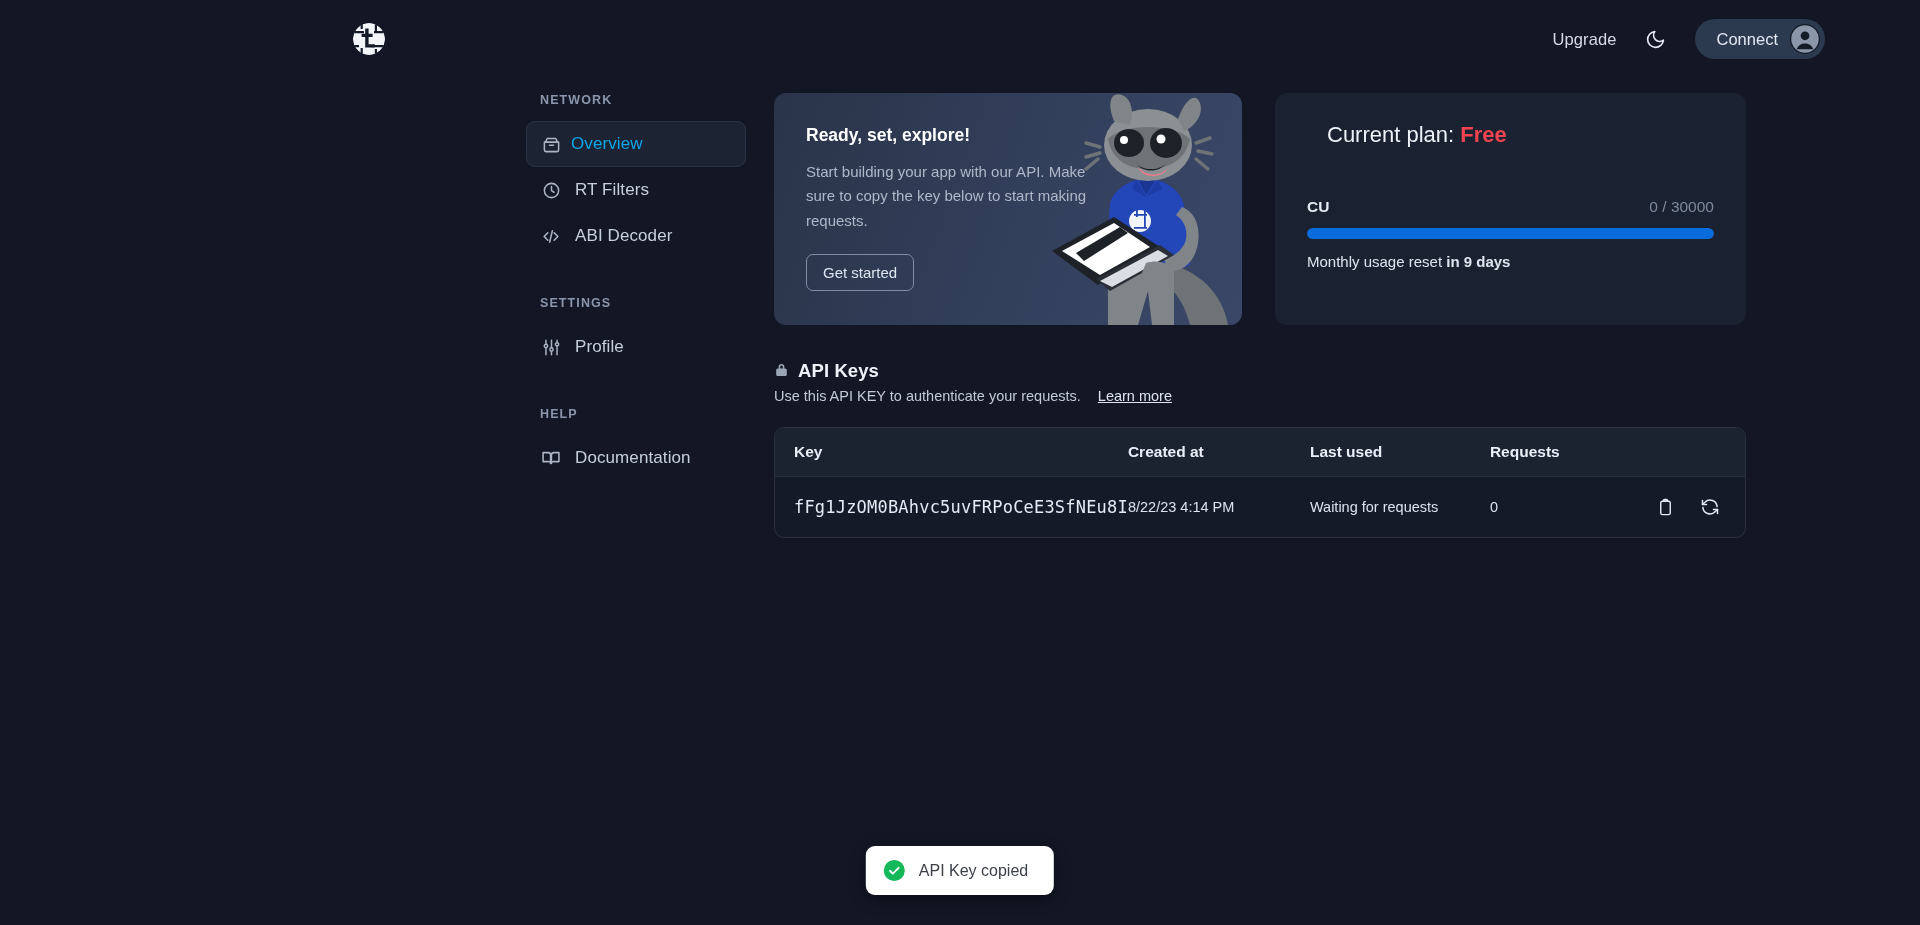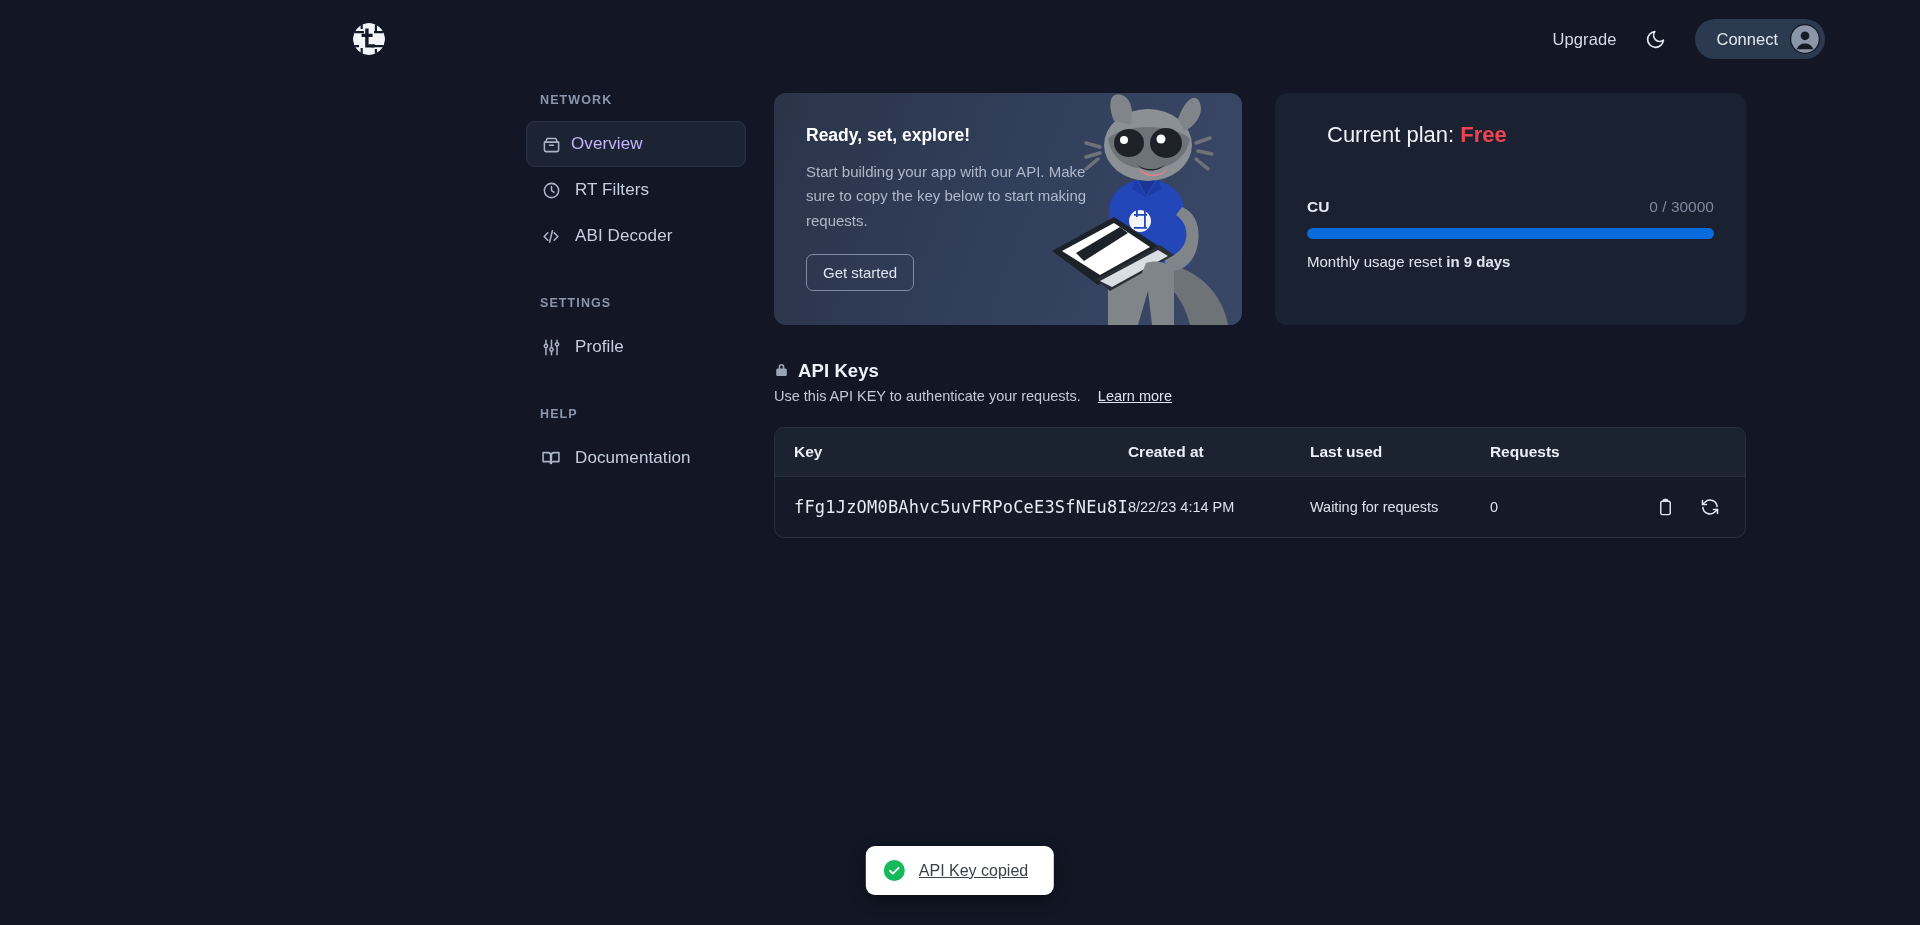--- a/index.html
+++ b/index.html
@@ -93,21 +93,21 @@
     font-size: 17px;
     cursor: pointer;
     border: 1px solid transparent;
   }
   .nav-item .nav-label { font-weight: 500; letter-spacing: .1px; }
   .nav-item.active {
     background: #1c2troke;
     background: #1c2433;
     border-color: #2b3purple;
     border-color: #2b3446;
-    color: #c4b5fd;
+    color: #0ea5e9;
     gap: 10px;
   }
   .nav-icon {
     width: 20px; height: 20px;
     display: flex; align-items: center; justify-content: center;
     flex: 0 0 20px;
     color: #aab4c5;
   }
 
   
@@ -267,21 +267,21 @@
     transform: translateX(-50%);
     bottom: 30px;
     background: #ffffff;
     border-radius: 9px;
     padding: 14px 26px 14px 18px;
     display: flex;
     align-items: center;
     gap: 14px;
     box-shadow: 0 4px 16px rgba(0,0,0,.45);
   }
-  .toast-text { color: #3a3f48; font-size: 16px; text-decoration: underline; }
+  .toast-text { color: #3a3f48; font-size: 16px; }
   .check-circle {
     width: 21px; height: 21px;
     border-radius: 50%;
     background: #16b95a;
     display: flex; align-items: center; justify-content: center;
     flex: 0 0 21px;
   }
 </style>
 </head>
 <body>

